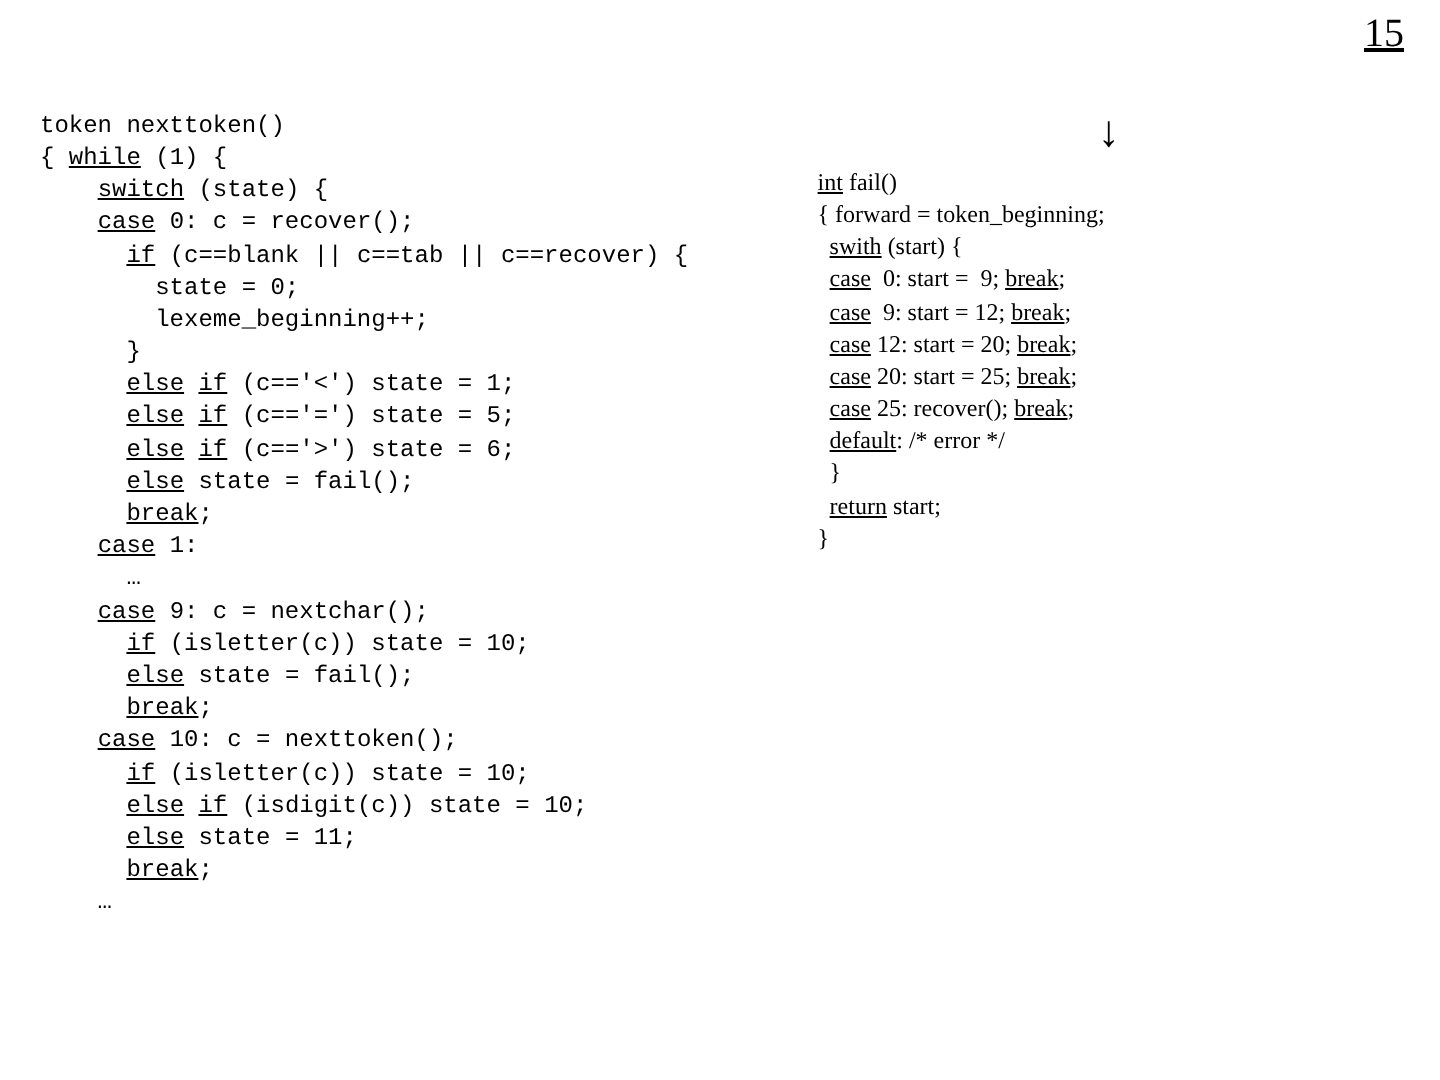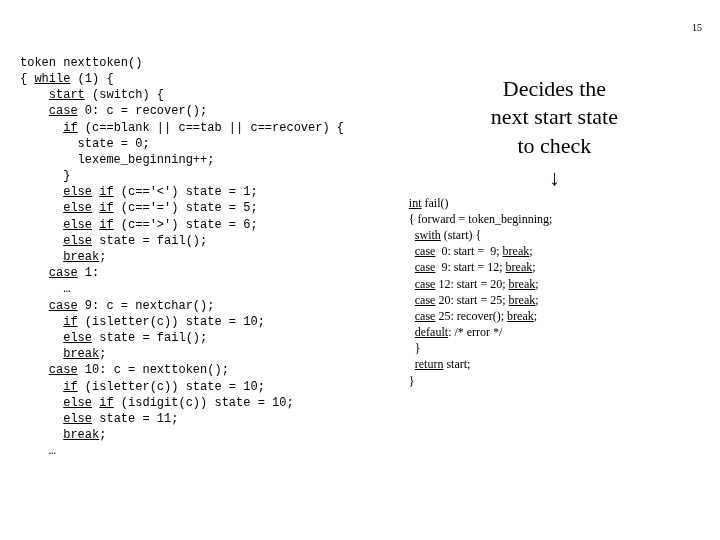--- a/index.html
+++ b/index.html
@@ -8,23 +8,24 @@
     width: 720px;
     height: 540px;
     box-sizing: border-box;
     font-family: "Times New Roman", Times, serif;
     background: #fff;
     color: #000;
     position: relative;
   }
   .pagenum {
     position: absolute;
-    top: 22px;
+    top: 6px;
     right: 18px;
-    font-size: 10px;
+    font-size: 20px;
+    text-decoration: underline;
   }
   h1 {
     font-weight: normal;
     font-size: 32px;
     text-align: center;
     margin: 0 0 10px 0;
     line-height: 1.15;
   }
   .content {
     display: flex;
@@ -67,21 +68,21 @@
 <div class="pagenum">15</div>
 
 <h1>
   <br>
 </h1>
 
 <div class="content">
 
 <div class="leftcol"><span>token nexttoken()</span>
 <span>{ </span><span class="u">while</span><span> (1) {</span>
-<span>    </span><span class="u">start</span><span> (switch) {</span>
+<span>    </span><span class="u">switch</span><span> (state) {</span>
 <span>    </span><span class="u">case</span><span> 0: c = recover();</span>
 <span>      </span><span class="u">if</span><span> (c==blank || c==tab || c==recover) {</span>
 <span>        state = 0;</span>
 <span>        lexeme_beginning++;</span>
 <span>      }</span>
 <span>      </span><span class="u">else</span><span> </span><span class="u">if</span><span> (c=='&lt;') state = 1;</span>
 <span>      </span><span class="u">else</span><span> </span><span class="u">if</span><span> (c=='=') state = 5;</span>
 <span>      </span><span class="u">else</span><span> </span><span class="u">if</span><span> (c=='&gt;') state = 6;</span>
 <span>      </span><span class="u">else</span><span> state = fail();</span>
 <span>      </span><span class="u">break</span><span>;</span>
@@ -92,25 +93,20 @@
 <span>      </span><span class="u">else</span><span> state = fail();</span>
 <span>      </span><span class="u">break</span><span>;</span>
 <span>    </span><span class="u">case</span><span> 10: c = nexttoken();</span>
 <span>      </span><span class="u">if</span><span> (isletter(c)) state = 10;</span>
 <span>      </span><span class="u">else</span><span> </span><span class="u">if</span><span> (isdigit(c)) state = 10;</span>
 <span>      </span><span class="u">else</span><span> state = 11;</span>
 <span>      </span><span class="u">break</span><span>;</span>
 <span>    …</span></div>
 
 <div class="rightcol">
-  <div class="note">
-    <span>Decides the</span><br>
-    <span>next start state</span><br>
-    <span>to check</span>
-  </div>
   <div class="arrow">↓</div>
 <div class="failcode"><span class="u">int</span><span> fail()</span>
 <span>{ forward = token_beginning;</span>
 <span>  </span><span class="u">swith</span><span> (start) {</span>
 <span>  </span><span class="u">case</span><span>  0: start =  9; </span><span class="u">break</span><span>;</span>
 <span>  </span><span class="u">case</span><span>  9: start = 12; </span><span class="u">break</span><span>;</span>
 <span>  </span><span class="u">case</span><span> 12: start = 20; </span><span class="u">break</span><span>;</span>
 <span>  </span><span class="u">case</span><span> 20: start = 25; </span><span class="u">break</span><span>;</span>
 <span>  </span><span class="u">case</span><span> 25: recover(); </span><span class="u">break</span><span>;</span>
 <span>  </span><span class="u">default</span><span>: /* error */</span>

